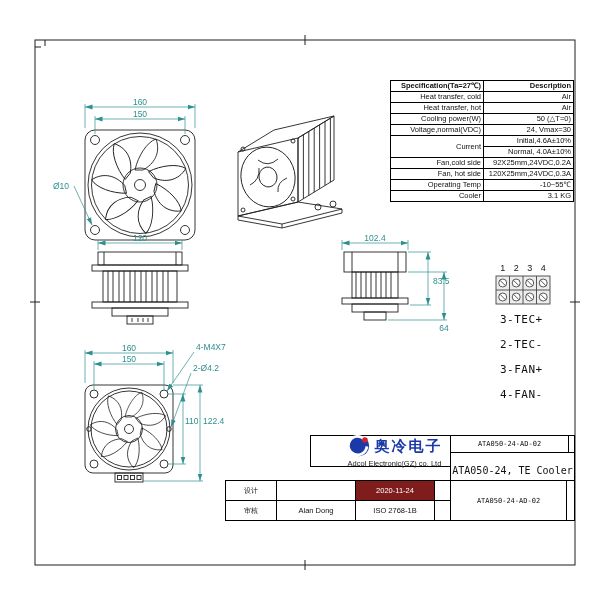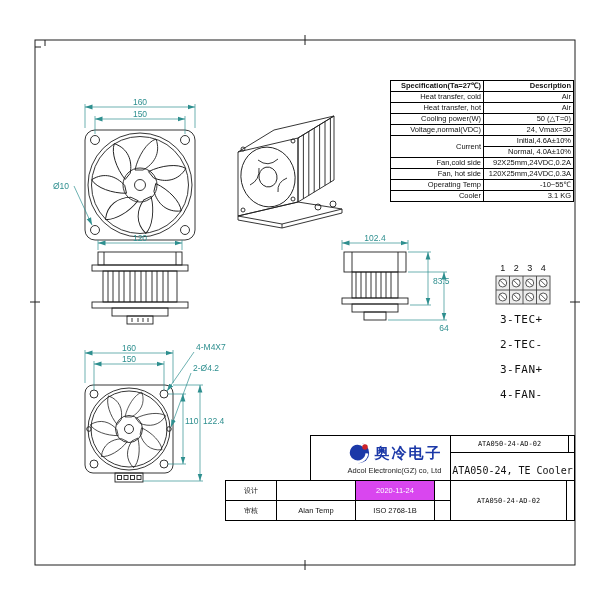--- a/index.html
+++ b/index.html
@@ -14,36 +14,36 @@
              padding:0 2px;text-align:right;white-space:nowrap;overflow:hidden;font-weight:normal;}
   table.spec th{font-weight:bold;}
   table.spec col.c1{width:93px;} table.spec col.c2{width:90px;}
 
   
   .tec{position:absolute;left:500px;font-family:"DejaVu Sans Mono",monospace;
        font-size:11px;letter-spacing:.5px;color:#111;}
 
   
   .tb-box{position:absolute;border:1px solid #000;background:#fff;box-sizing:border-box;}
-  .logo-box{left:310px;top:435px;width:141px;height:46px;display:flex;flex-direction:column;
+  .logo-box{left:310px;top:435px;width:141px;height:32px;display:flex;flex-direction:column;
             align-items:center;justify-content:center;gap:1px;padding-left:28px;}
   .brand-row{display:flex;align-items:center;gap:4px;}
   .brand-cn{font-size:15px;font-weight:bold;color:#1c39a8;letter-spacing:2px;}
   .company{font-size:7.5px;color:#222;}
   table.tb{position:absolute;border-collapse:collapse;background:#fff;table-layout:fixed;}
   table.tb td{border:1px solid #000;font-size:7px;text-align:center;white-space:nowrap;
               overflow:hidden;padding:0 11px;}
   .dn-row{left:450px;top:435px;width:125px;height:18px;}
   .dn-row td{font-family:"DejaVu Sans Mono",monospace;font-size:9px;}
   .title-cell{left:450px;top:452px;width:125px;height:36px;display:flex;align-items:center;
               justify-content:center;font-family:"DejaVu Sans Mono",monospace;font-size:10px;}
   .grid-tb{left:225px;top:480px;width:226px;height:41px;}
   .grid-tb td{height:19px;font-size:7px;}
   .grid-tb td.val{font-size:7.5px;}
-  .date-sel{background:#d946ef;color:#fff;}
+  .date-sel{background:#7f1d1d;color:#fff;}
   .br-row{left:450px;top:480px;width:125px;height:41px;}
   .br-row td{font-family:"DejaVu Sans Mono",monospace;font-size:10px;height:39px;}
 </style>
 </head>
 <body>
 
 <svg width="600" height="600" style="position:absolute;left:0;top:0">
   <defs>
     <marker id="arr" markerWidth="8" markerHeight="8" refX="7.5" refY="3" orient="auto-start-reverse" markerUnits="userSpaceOnUse">
       <path d="M0,0.6 L7.5,3 L0,5.4 Z" fill="#2e8f8f"></path>
@@ -342,21 +342,21 @@
   <tbody>
       <tr>
     <td style="width:28px">设计</td>
     <td style="width:56px"></td>
     <td style="width:56px" class="val date-sel">2020-11-24</td>
     <td style="width:45px">比例</td>
     <td style="width:40px" class="val">1/1</td>
   </tr>
   <tr>
     <td>审核</td>
-    <td class="val">Alan Temp</td>
+    <td class="val">Alan Dong</td>
     <td class="val">ISO 2768-1B</td>
     <td>张数</td>
     <td class="val">1:2</td>
   </tr>
 </tbody>
   </table>
 
 <table class="tb br-row">
   <tbody>
       <tr>

